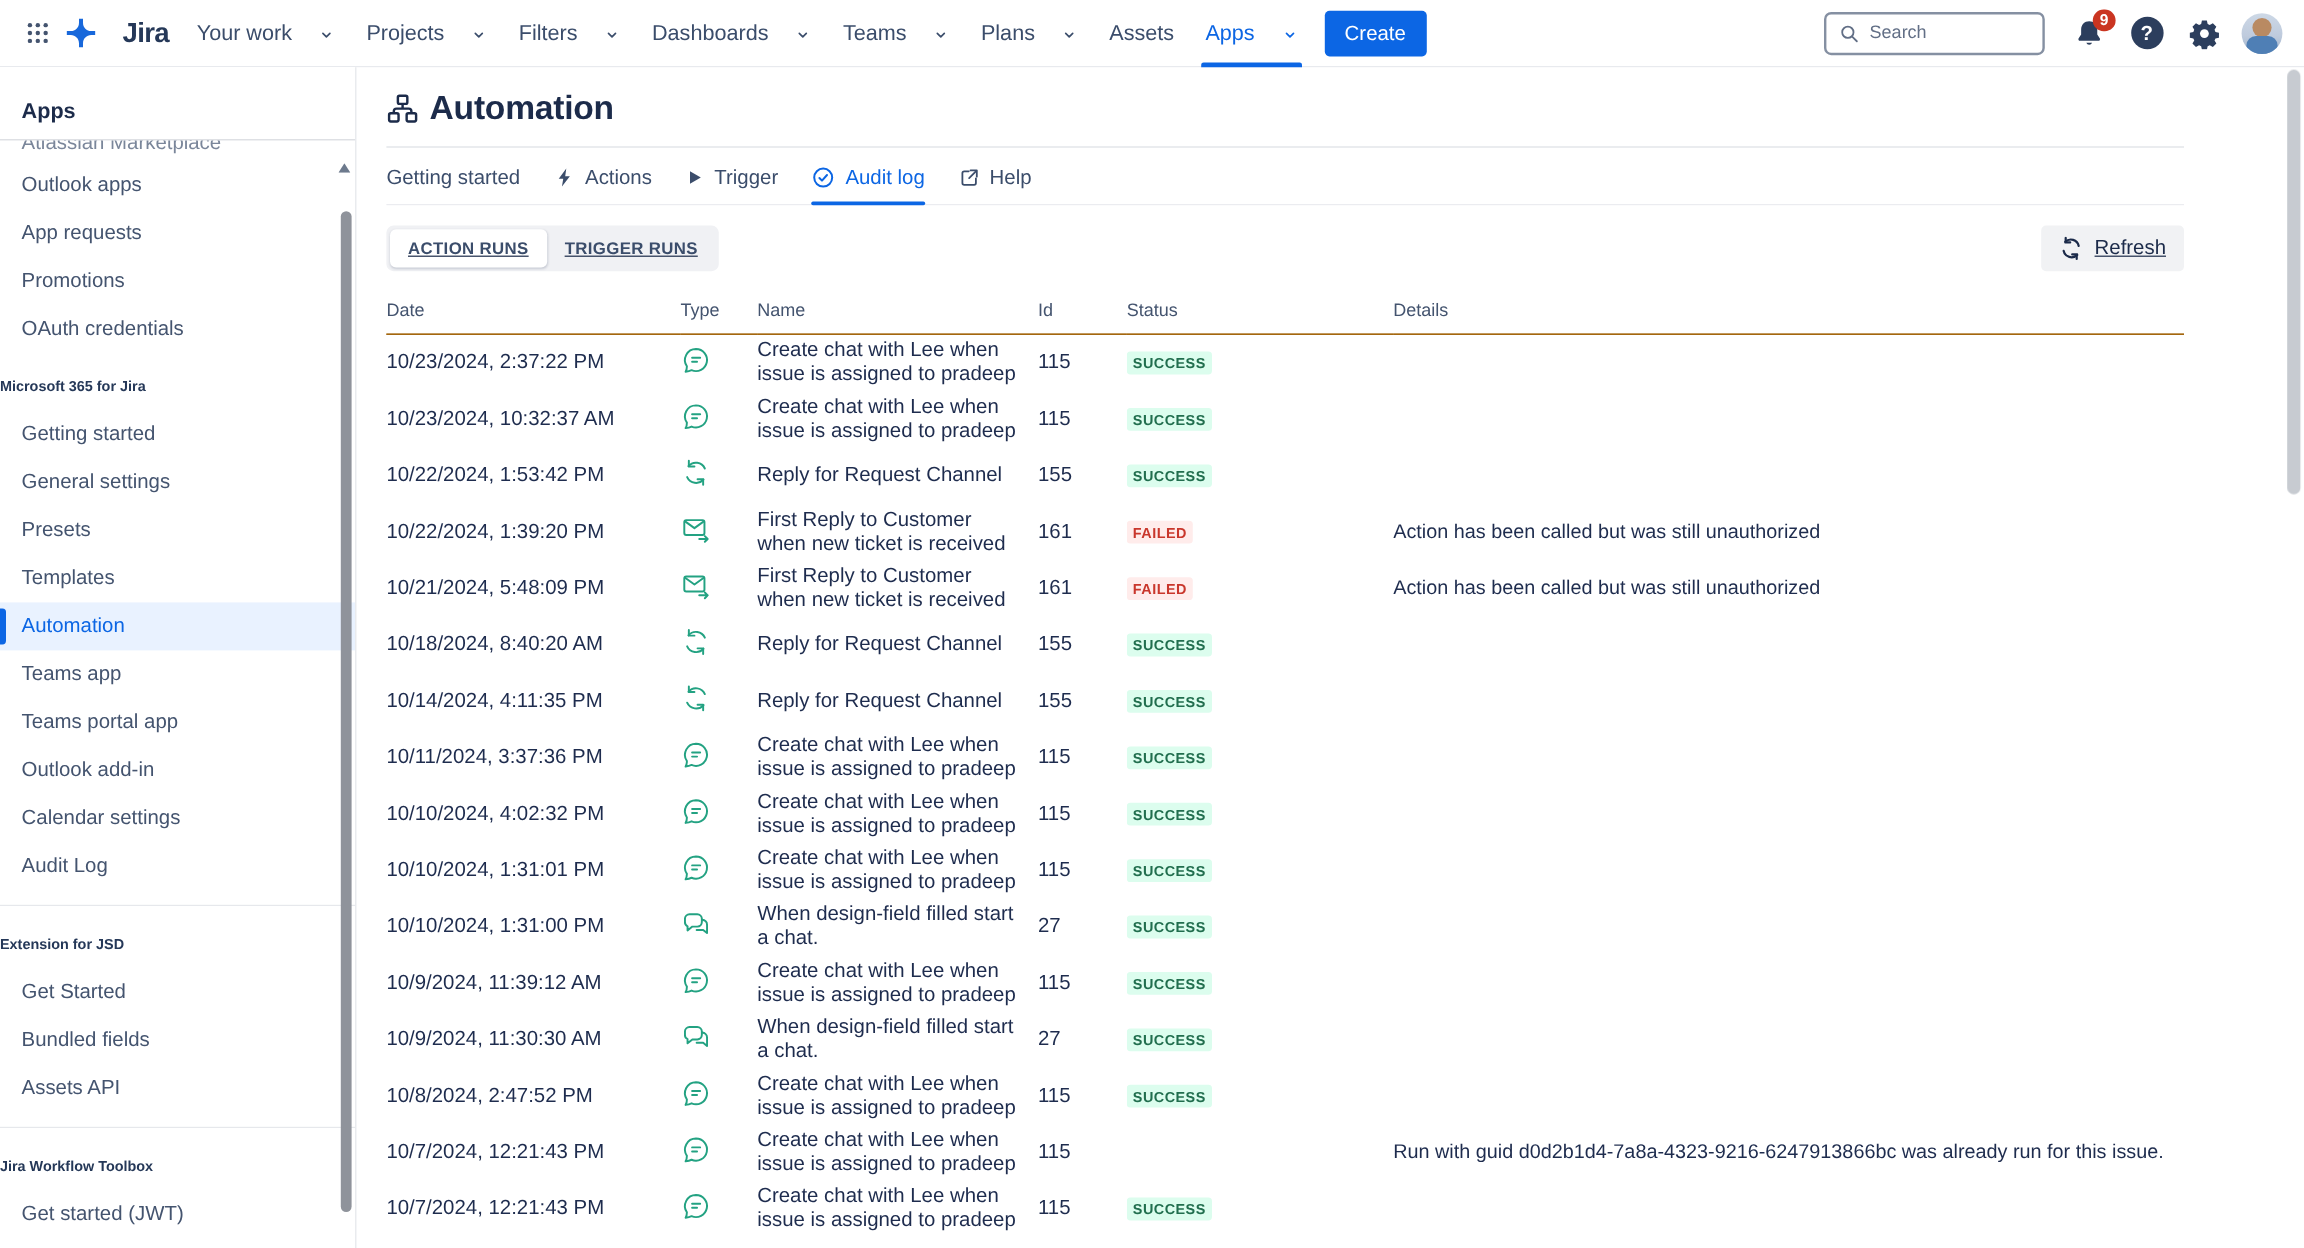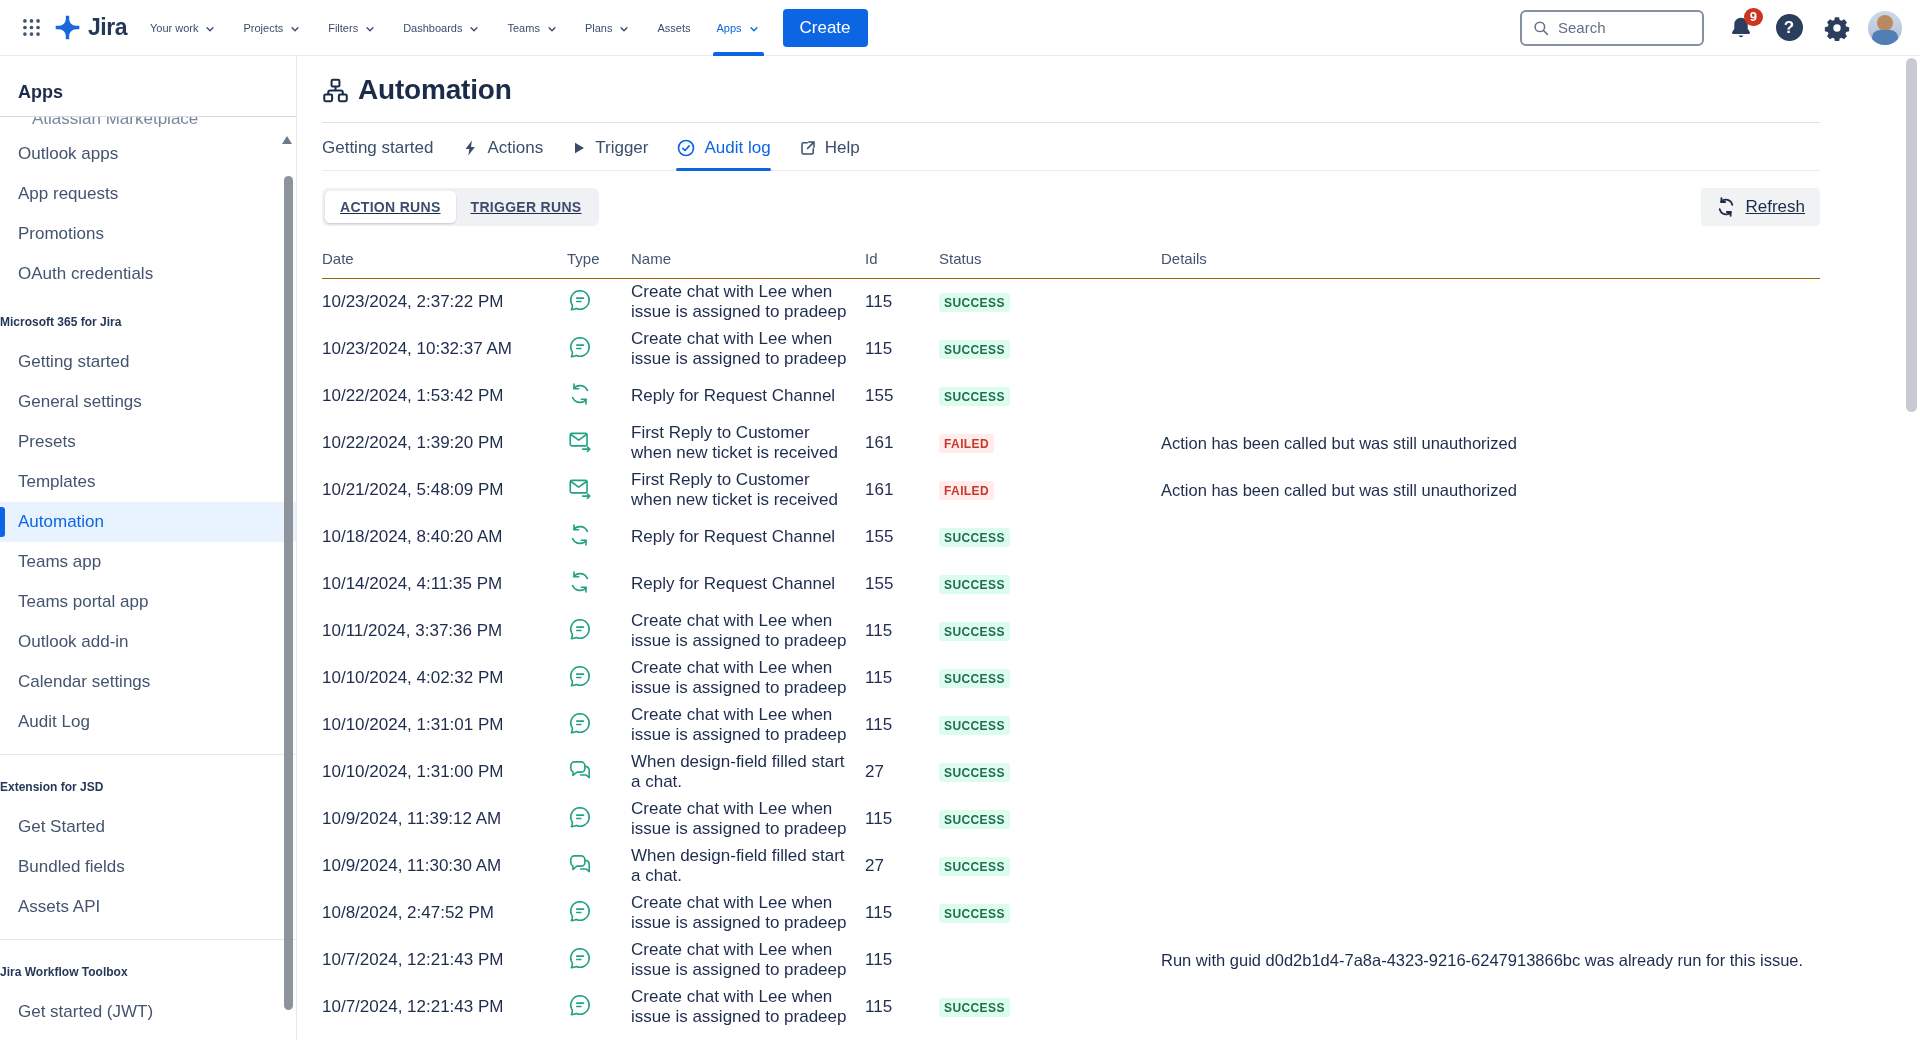--- a/index.html
+++ b/index.html
@@ -4,26 +4,26 @@
 <style>
   * { margin:0; padding:0; box-sizing:border-box; }
   html,body { width:1920px; height:1040px; overflow:hidden; background:#fff;
     font-family:"Liberation Sans", sans-serif; color:#1c2b4a; }
 
   
   .topnav { height:56px; display:flex; align-items:center; padding:0 14px 0 10px;
     border-bottom:1px solid #e8eaee; position:relative; background:#fff; }
   .grid-btn,.icon-btn { background:none; border:none; cursor:pointer; width:42px; height:42px;
     display:flex; align-items:center; justify-content:center; color:#44546F; position:relative; }
-  .logo { display:flex; align-items:center; gap:7px; margin:0 10px 0 2px; cursor:pointer; }
+  .logo { display:flex; align-items:center; gap:21px; margin:0 10px 0 2px; cursor:pointer; }
   .logo-mark { color:var(--logo-blue,#1868DB); display:flex; }
   .logo-text { font-size:23px; font-weight:700; color:#253858; letter-spacing:-0.5px; }
   .nav-items { display:flex; align-items:center; height:56px; }
-  .nav-item { padding:0 13px; height:56px; display:flex; align-items:center; gap:5px;
-    font-size:11px; color:var(--nav-text,#3B4D6B); position:relative; cursor:pointer; white-space:nowrap; }
+  .nav-item { padding:0 13px; height:56px; display:flex; align-items:center; gap:22px;
+    font-size:18px; color:var(--nav-text,#3B4D6B); position:relative; cursor:pointer; white-space:nowrap; }
   .nav-item .icn { margin-top:2px; }
   .nav-item.active { color:var(--accent-blue,#0C66E4); }
   .nav-item.active::after { content:""; position:absolute; left:10px; right:10px; bottom:0;
     height:4px; background:var(--accent-blue,#0C66E4); border-radius:2px 2px 0 0; }
   .create-btn { background:var(--create-button-bg,#0C66E4); color:#fff; font-size:17px; font-weight:500;
     font-family:inherit; padding:9px 17px; border-radius:4px; border:none; margin-left:9px; cursor:pointer; }
   .nav-right { margin-left:auto; display:flex; align-items:center; gap:6px; }
   .search-wrap { width:184px; height:36px; border:2px solid #8590A2; border-radius:6px;
     display:flex; align-items:center; gap:8px; padding:0 10px; color:#626F86; margin-right:10px; background:#fff; }
   .search-wrap input { border:none; outline:none; font-size:15px; width:100%; color:#4d7c0f;
@@ -43,21 +43,21 @@
     border-radius:8px 8px 0 0; background:#4f7fb5; }
 
   
   .shell { display:flex; height:984px; }
 
   
   .sidebar { width:297px; min-width:297px; border-right:1px solid #e4e6ea; position:relative;
     overflow:hidden; background:#fff; }
   .sidebar-title { font-size:18px; font-weight:700; color:#1c2b4a; padding:26px 0 13px 18px;
     border-bottom:1px solid #d6d9de; }
-  .clipped-item { height:17px; overflow:hidden; color:#7a869a; font-size:17px; padding-left:32px; cursor:pointer; }
+  .clipped-item { height:17px; overflow:hidden; color:#7a869a; font-size:17px; padding-left:18px; cursor:pointer; }
   .clipped-item span { display:block; margin-top:-8px; }
   .side-item { height:40px; display:flex; align-items:center; padding-left:18px; font-size:17px;
     color:#44546F; position:relative; cursor:pointer; }
   .side-item.selected { background:var(--sidebar-selected-bg,#E9F2FF); color:var(--accent-blue,#0C66E4); }
   .side-item.selected::before { content:""; position:absolute; left:0; top:5px; bottom:5px; width:5px;
     background:var(--accent-blue,#0C66E4); border-radius:0 3px 3px 0; }
   .side-heading { height:40px; margin-top:8px; display:flex; align-items:center; 
     font-size:12px; font-weight:700; color:#253858; }
   .side-divider { border-top:1px solid #e6e8ec; margin:12px 0; }
   .side-scroll-up { position:absolute; right:3px; top:78px; width:12px; height:12px;

